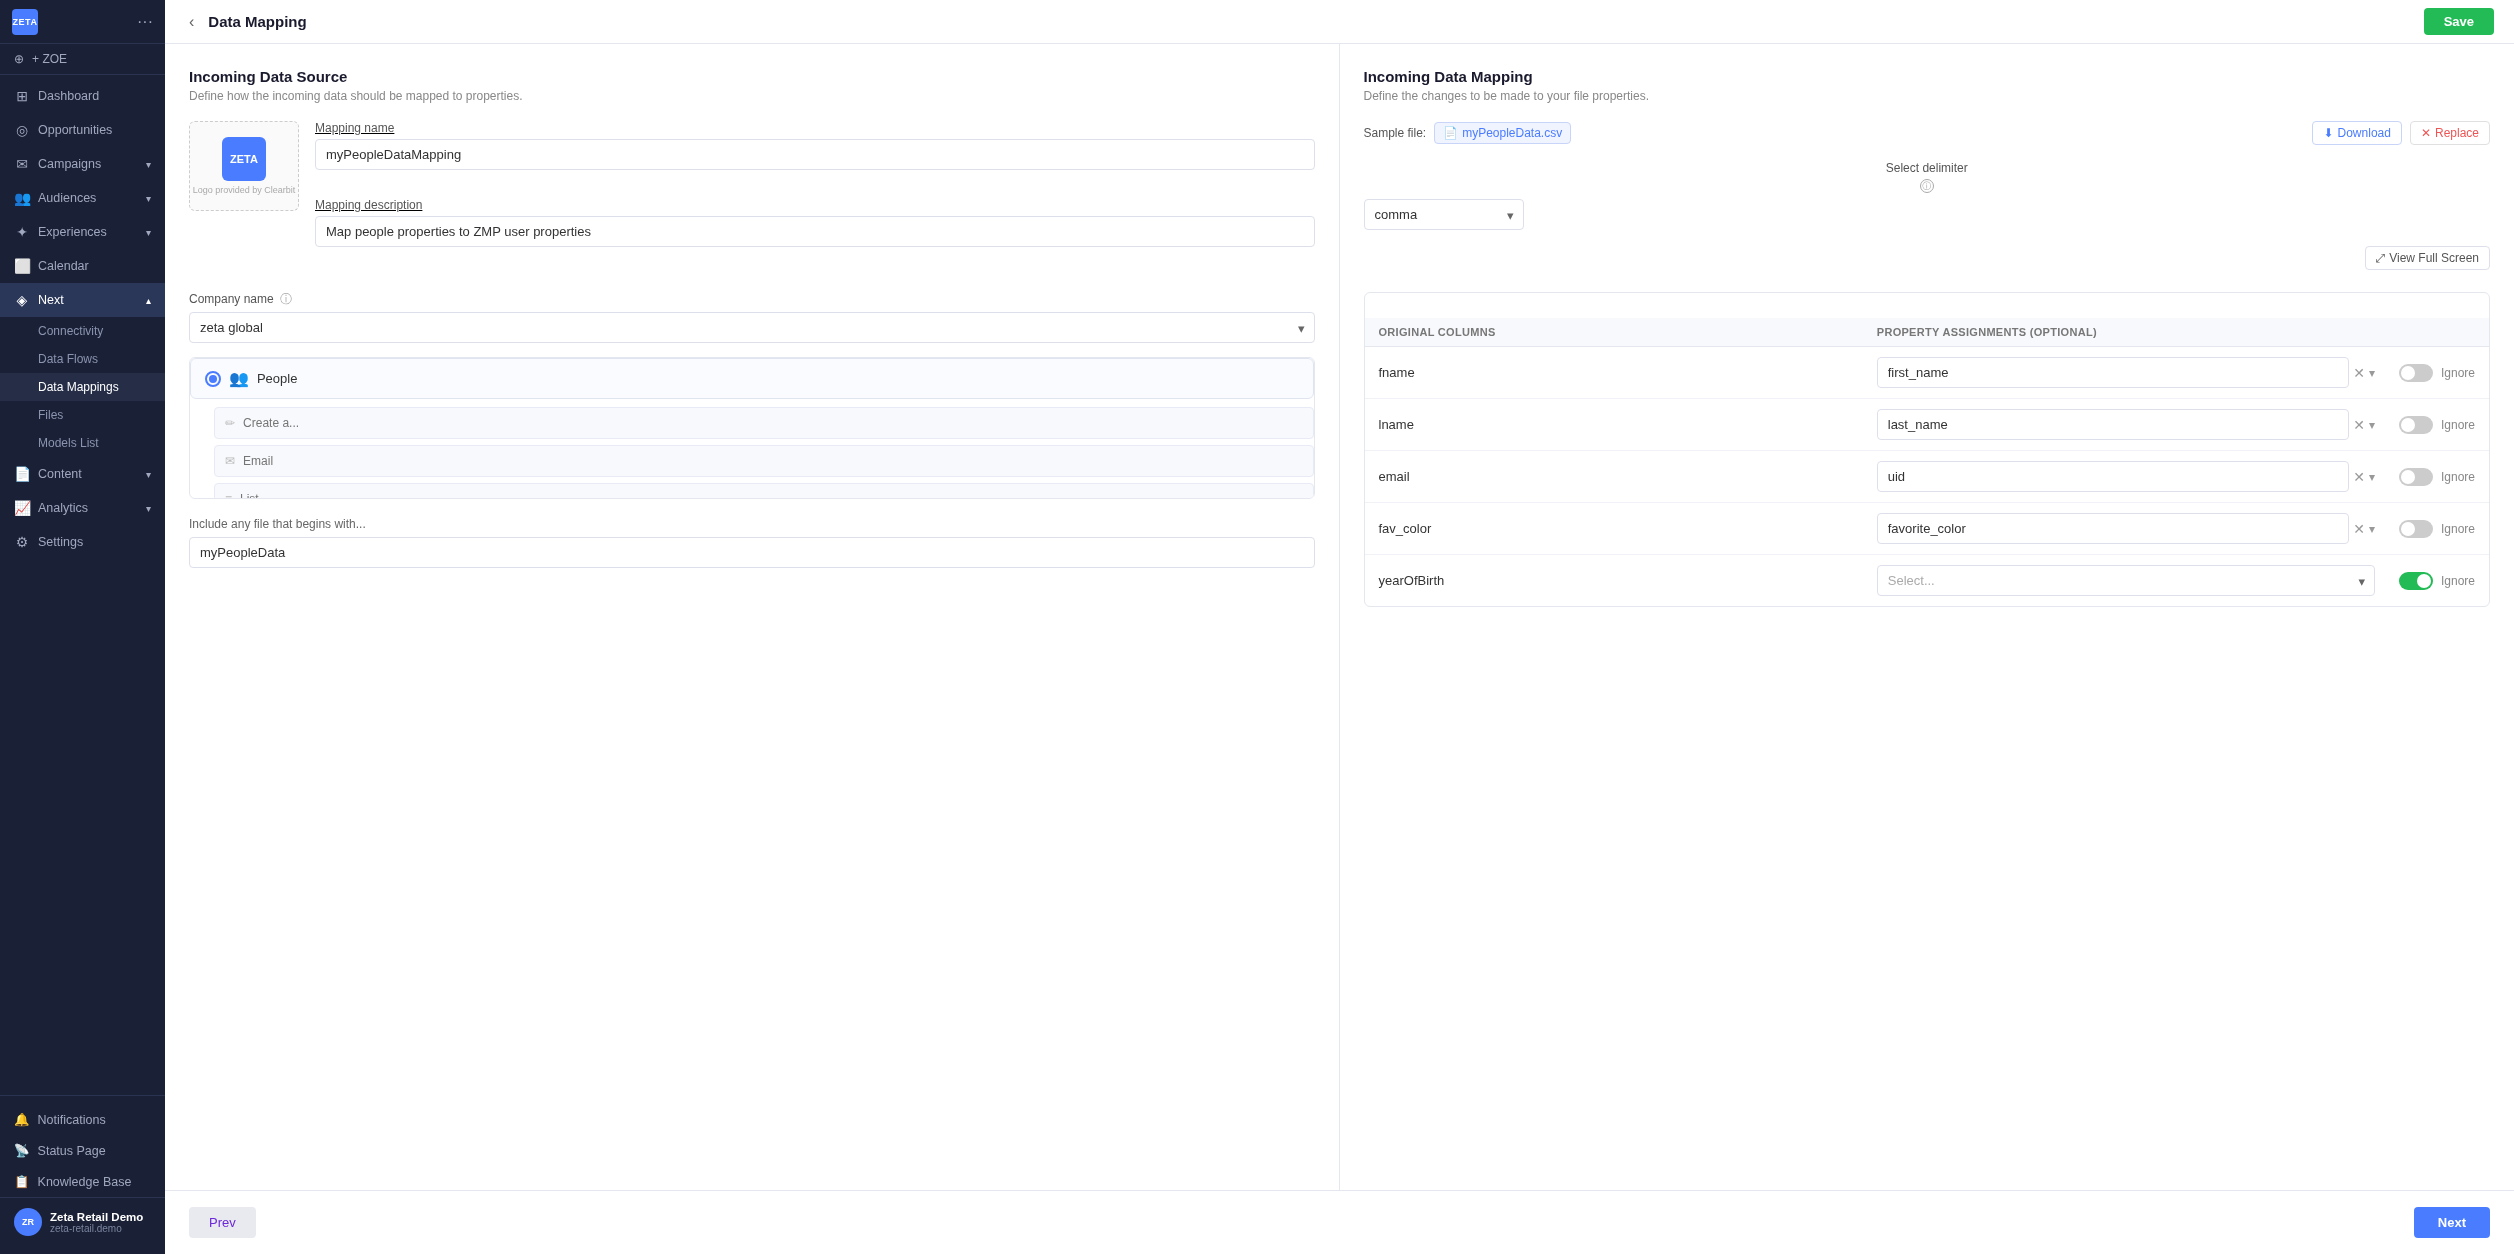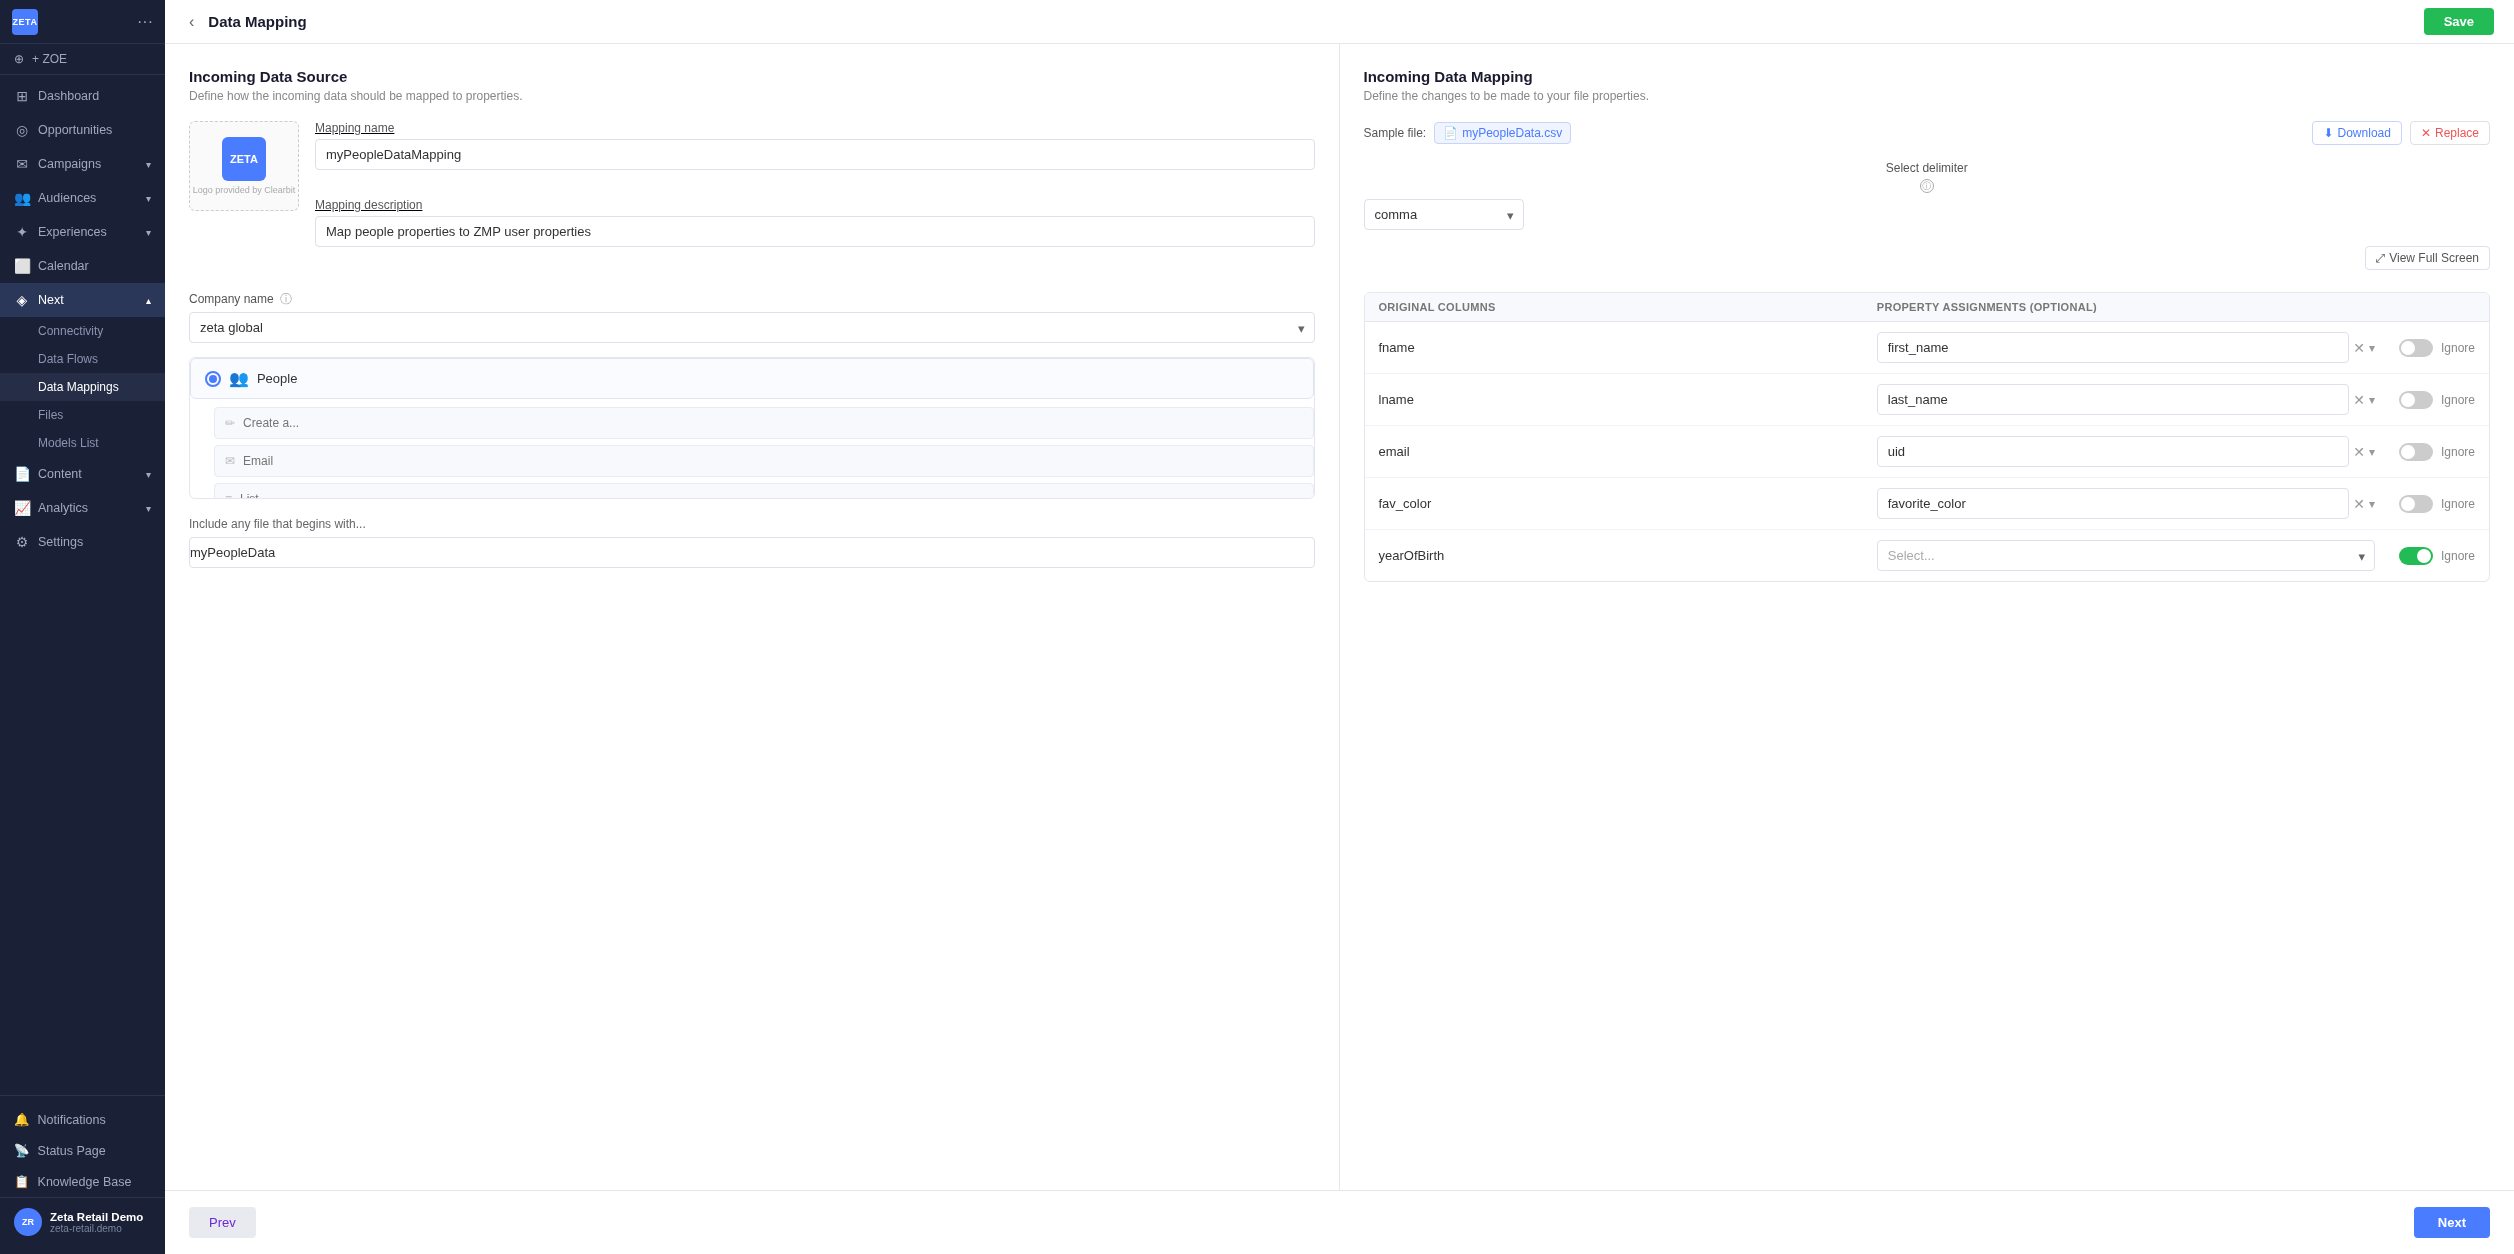--- a/index.html
+++ b/index.html
@@ -278,21 +278,21 @@
       background: transparent;
       font-size: 12px;
       color: #888;
       outline: none;
     }
     .include-label { font-size: 12px; color: #666; margin-bottom: 6px; display: block; margin-top: 18px; }
     .include-input {
       width: 100%;
       border: 1px solid #dde0ea;
       border-radius: 4px;
-      padding: 7px 0;
+      padding: 7px 10px;
       font-size: 13px;
       color: #333;
       background: #fff;
       outline: none;
     }
     .btn-prev {
       background: #e8eaf0;
       color: #6d28d9;
       border: none;
       border-radius: 4px;
@@ -389,20 +389,21 @@
       border: 1px solid #e5e7ef;
       border-radius: 6px;
       overflow: hidden;
     }
     .mapping-header {
       display: grid;
       grid-template-columns: 1fr 1fr 100px;
       background: #f8f9fc;
       border-bottom: 1px solid #e5e7ef;
       padding: 8px 14px;
+      margin-top: 25px;
     }
     .mapping-header-cell { font-size: 11px; font-weight: 600; color: #777; text-transform: uppercase; letter-spacing: 0.3px; }
     .mapping-header-cell:last-child { text-align: right; }
     .mapping-row {
       display: grid;
       grid-template-columns: 1fr 1fr 100px;
       align-items: center;
       padding: 10px 14px;
       border-bottom: 1px solid #f0f2f8;
     }

